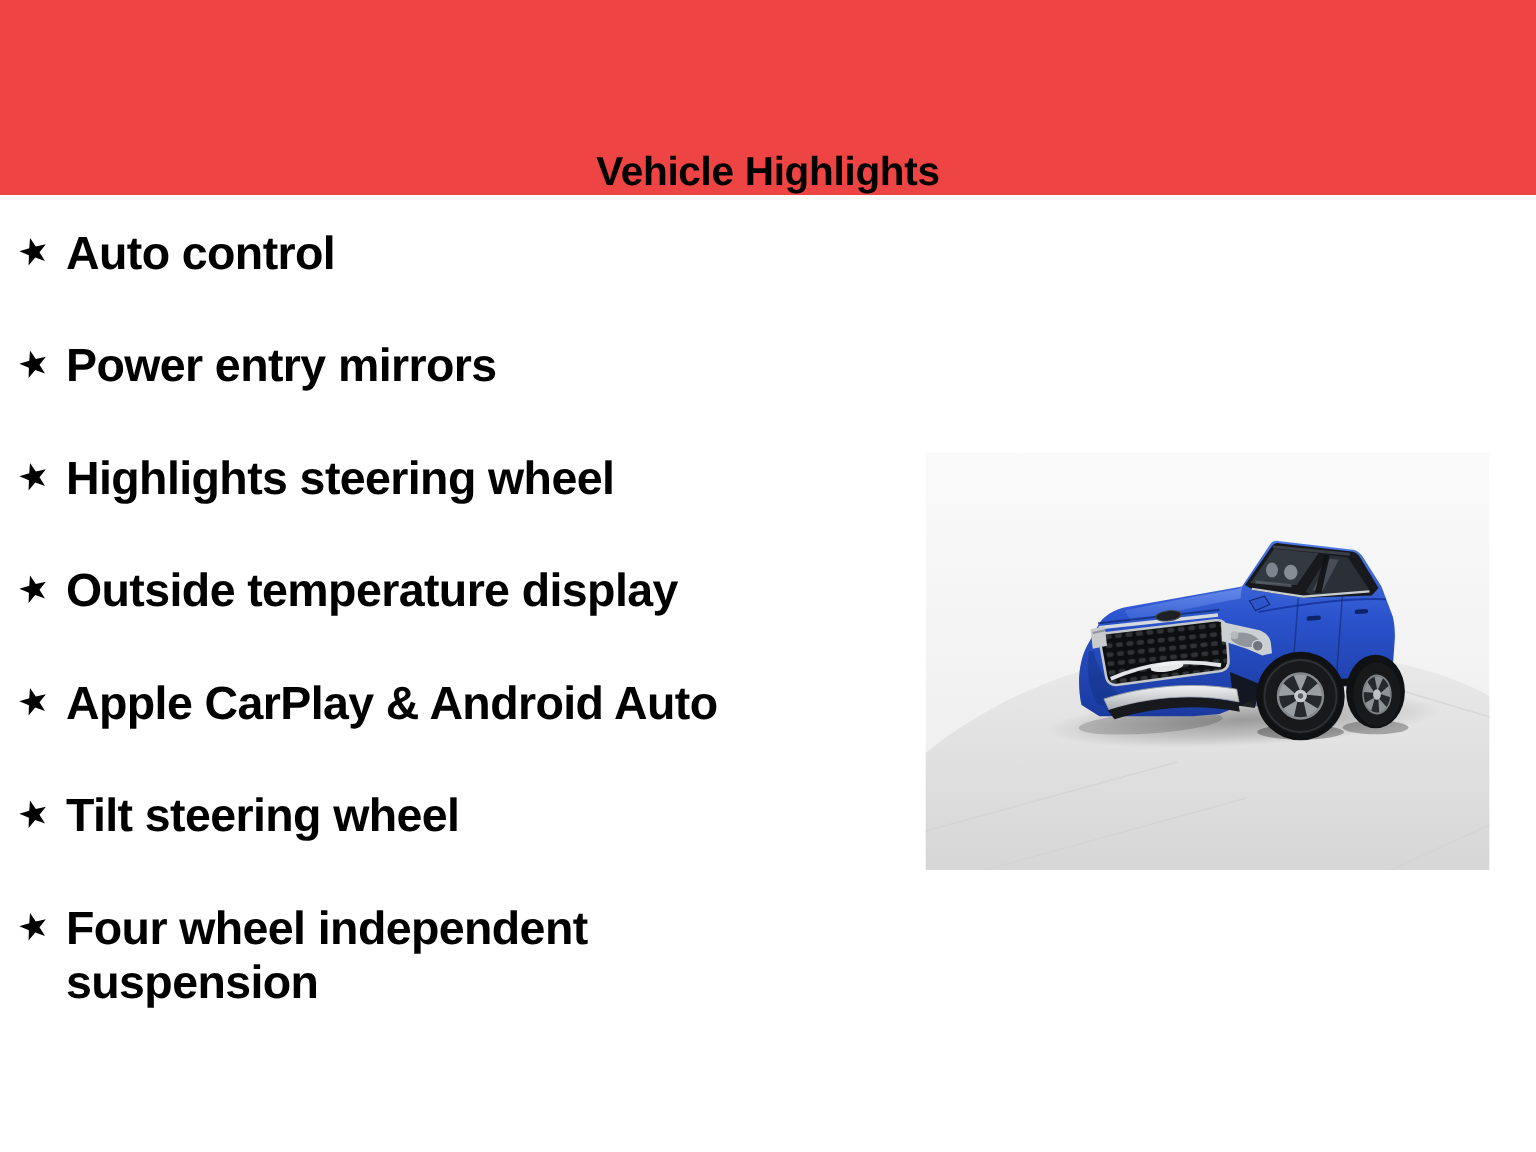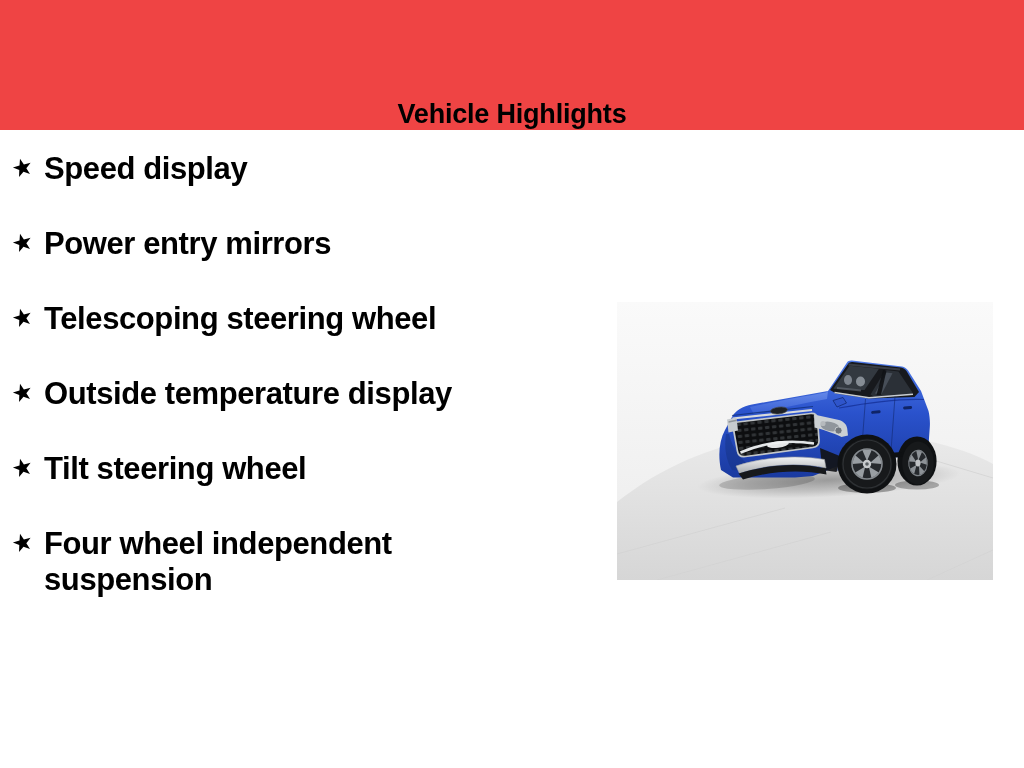--- a/index.html
+++ b/index.html
@@ -61,45 +61,53 @@
   <h1>Vehicle Highlights</h1>
 </header>
 
 <ul class="highlights">
   <li class="item">
     <span class="bullet">
         <svg viewBox="0 0 24 24" aria-hidden="true">
           <polygon fill="#000" points="9.15,1.38 13.58,7.89 21.23,6.01 16.39,12.23 20.55,18.92 13.14,16.25 8.06,22.27 8.31,14.40 1.02,11.42 8.58,9.23"></polygon>
         </svg>
       </span>
-    <span class="label">Speed display</span>
+    <span class="label">Auto control</span>
   </li>
   <li class="item">
     <span class="bullet">
         <svg viewBox="0 0 24 24" aria-hidden="true">
           <polygon fill="#000" points="9.15,1.38 13.58,7.89 21.23,6.01 16.39,12.23 20.55,18.92 13.14,16.25 8.06,22.27 8.31,14.40 1.02,11.42 8.58,9.23"></polygon>
         </svg>
       </span>
     <span class="label">Power entry mirrors</span>
   </li>
   <li class="item">
     <span class="bullet">
         <svg viewBox="0 0 24 24" aria-hidden="true">
           <polygon fill="#000" points="9.15,1.38 13.58,7.89 21.23,6.01 16.39,12.23 20.55,18.92 13.14,16.25 8.06,22.27 8.31,14.40 1.02,11.42 8.58,9.23"></polygon>
         </svg>
       </span>
-    <span class="label">Telescoping steering wheel</span>
+    <span class="label">Highlights steering wheel</span>
   </li>
   <li class="item">
     <span class="bullet">
         <svg viewBox="0 0 24 24" aria-hidden="true">
           <polygon fill="#000" points="9.15,1.38 13.58,7.89 21.23,6.01 16.39,12.23 20.55,18.92 13.14,16.25 8.06,22.27 8.31,14.40 1.02,11.42 8.58,9.23"></polygon>
         </svg>
       </span>
     <span class="label">Outside temperature display</span>
+  </li>
+  <li class="item">
+    <span class="bullet">
+        <svg viewBox="0 0 24 24" aria-hidden="true">
+          <polygon fill="#000" points="9.15,1.38 13.58,7.89 21.23,6.01 16.39,12.23 20.55,18.92 13.14,16.25 8.06,22.27 8.31,14.40 1.02,11.42 8.58,9.23"></polygon>
+        </svg>
+      </span>
+    <span class="label">Apple CarPlay &amp; Android Auto</span>
   </li>
   <li class="item">
     <span class="bullet">
         <svg viewBox="0 0 24 24" aria-hidden="true">
           <polygon fill="#000" points="9.15,1.38 13.58,7.89 21.23,6.01 16.39,12.23 20.55,18.92 13.14,16.25 8.06,22.27 8.31,14.40 1.02,11.42 8.58,9.23"></polygon>
         </svg>
       </span>
     <span class="label">Tilt steering wheel</span>
   </li>
   <li class="item">

